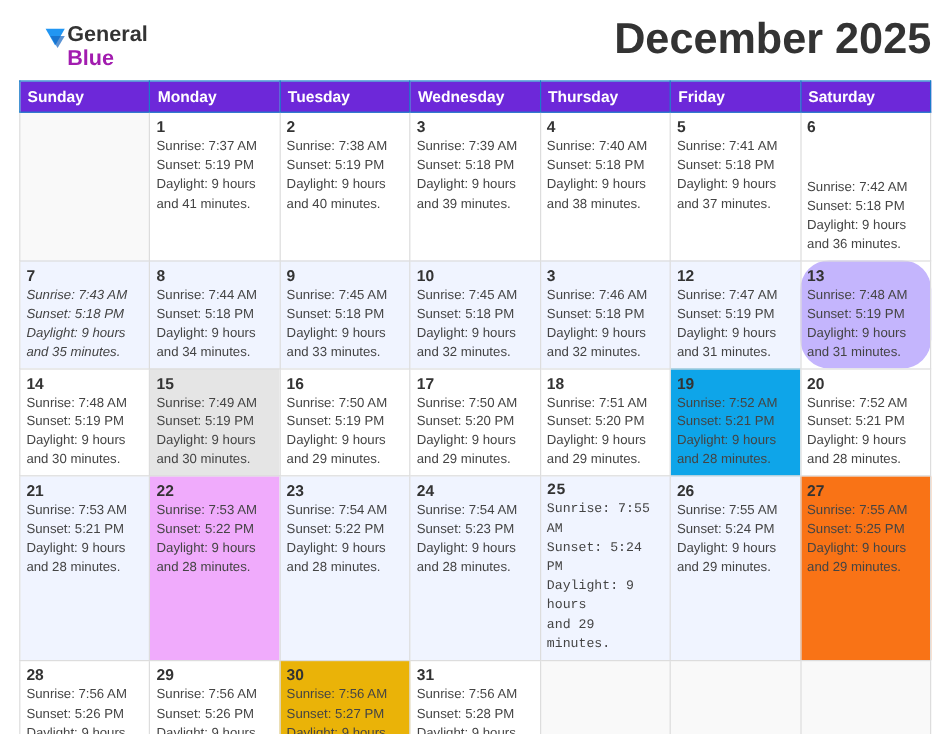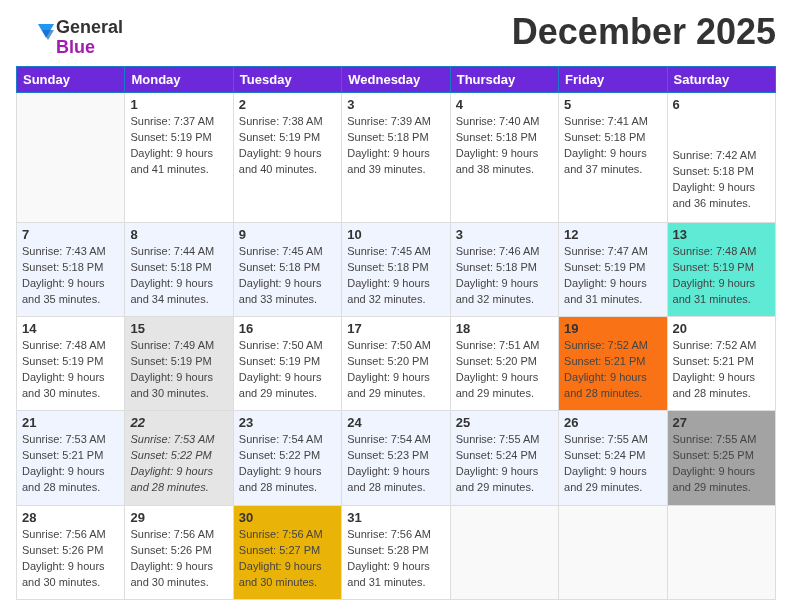--- a/index.html
+++ b/index.html
@@ -176,21 +176,21 @@
             <span class="day-number">6</span>
             <div class="day-info" style="white-space: pre-line; margin-top: 36px;">Sunrise: 7:42 AM
 Sunset: 5:18 PM
 Daylight: 9 hours
 and 36 minutes.</div>
           </td>
         </tr>
         <tr>
           <td style="background: rgb(240, 244, 255);">
             <span class="day-number">7</span>
-            <div class="day-info" style="white-space: pre-line;">Sunrise: 7:43 AM
+            <div class="day-info" style="white-space: pre-line; font-style: italic;">Sunrise: 7:43 AM
 Sunset: 5:18 PM
 Daylight: 9 hours
 and 35 minutes.</div>
           </td>
           <td style="background: rgb(240, 244, 255);">
             <span class="day-number">8</span>
             <div class="day-info" style="white-space: pre-line;">Sunrise: 7:44 AM
 Sunset: 5:18 PM
 Daylight: 9 hours
 and 34 minutes.</div>
@@ -216,21 +216,21 @@
 Daylight: 9 hours
 and 32 minutes.</div>
           </td>
           <td style="background: rgb(240, 244, 255);">
             <span class="day-number">12</span>
             <div class="day-info" style="white-space: pre-line;">Sunrise: 7:47 AM
 Sunset: 5:19 PM
 Daylight: 9 hours
 and 31 minutes.</div>
           </td>
-          <td style="background: #5eead4;">
+          <td style="background: #c4b5fd; border-radius: 24px;">
             <span class="day-number">13</span>
             <div class="day-info" style="white-space: pre-line;">Sunrise: 7:48 AM
 Sunset: 5:19 PM
 Daylight: 9 hours
 and 31 minutes.</div>
           </td>
         </tr>
         <tr>
           <td style="background: rgb(255, 255, 255);">
             <span class="day-number">14</span>
@@ -260,21 +260,21 @@
 Daylight: 9 hours
 and 29 minutes.</div>
           </td>
           <td style="background: rgb(255, 255, 255);">
             <span class="day-number">18</span>
             <div class="day-info" style="white-space: pre-line;">Sunrise: 7:51 AM
 Sunset: 5:20 PM
 Daylight: 9 hours
 and 29 minutes.</div>
           </td>
-          <td style="background: #f97316;">
+          <td style="background: #0ea5e9;">
             <span class="day-number">19</span>
             <div class="day-info" style="white-space: pre-line;">Sunrise: 7:52 AM
 Sunset: 5:21 PM
 Daylight: 9 hours
 and 28 minutes.</div>
           </td>
           <td style="background: rgb(255, 255, 255);">
             <span class="day-number">20</span>
             <div class="day-info" style="white-space: pre-line;">Sunrise: 7:52 AM
 Sunset: 5:21 PM
@@ -283,56 +283,56 @@
           </td>
         </tr>
         <tr>
           <td style="background: rgb(240, 244, 255);">
             <span class="day-number">21</span>
             <div class="day-info" style="white-space: pre-line;">Sunrise: 7:53 AM
 Sunset: 5:21 PM
 Daylight: 9 hours
 and 28 minutes.</div>
           </td>
-          <td style="background: #e5e5e5; font-style: italic;">
+          <td style="background: #f0abfc;">
             <span class="day-number">22</span>
             <div class="day-info" style="white-space: pre-line;">Sunrise: 7:53 AM
 Sunset: 5:22 PM
 Daylight: 9 hours
 and 28 minutes.</div>
           </td>
           <td style="background: rgb(240, 244, 255);">
             <span class="day-number">23</span>
             <div class="day-info" style="white-space: pre-line;">Sunrise: 7:54 AM
 Sunset: 5:22 PM
 Daylight: 9 hours
 and 28 minutes.</div>
           </td>
           <td style="background: rgb(240, 244, 255);">
             <span class="day-number">24</span>
             <div class="day-info" style="white-space: pre-line;">Sunrise: 7:54 AM
 Sunset: 5:23 PM
 Daylight: 9 hours
 and 28 minutes.</div>
           </td>
-          <td style="background: rgb(240, 244, 255);">
+          <td style="background: rgb(240, 244, 255); font-family: Liberation Mono, monospace;">
             <span class="day-number">25</span>
             <div class="day-info" style="white-space: pre-line;">Sunrise: 7:55 AM
 Sunset: 5:24 PM
 Daylight: 9 hours
 and 29 minutes.</div>
           </td>
           <td style="background: rgb(240, 244, 255); margin-left: 45px;">
             <span class="day-number">26</span>
             <div class="day-info" style="white-space: pre-line;">Sunrise: 7:55 AM
 Sunset: 5:24 PM
 Daylight: 9 hours
 and 29 minutes.</div>
           </td>
-          <td style="background: #a3a3a3;">
+          <td style="background: #f97316;">
             <span class="day-number">27</span>
             <div class="day-info" style="white-space: pre-line;">Sunrise: 7:55 AM
 Sunset: 5:25 PM
 Daylight: 9 hours
 and 29 minutes.</div>
           </td>
         </tr>
         <tr>
           <td style="background: rgb(255, 255, 255);">
             <span class="day-number">28</span>

